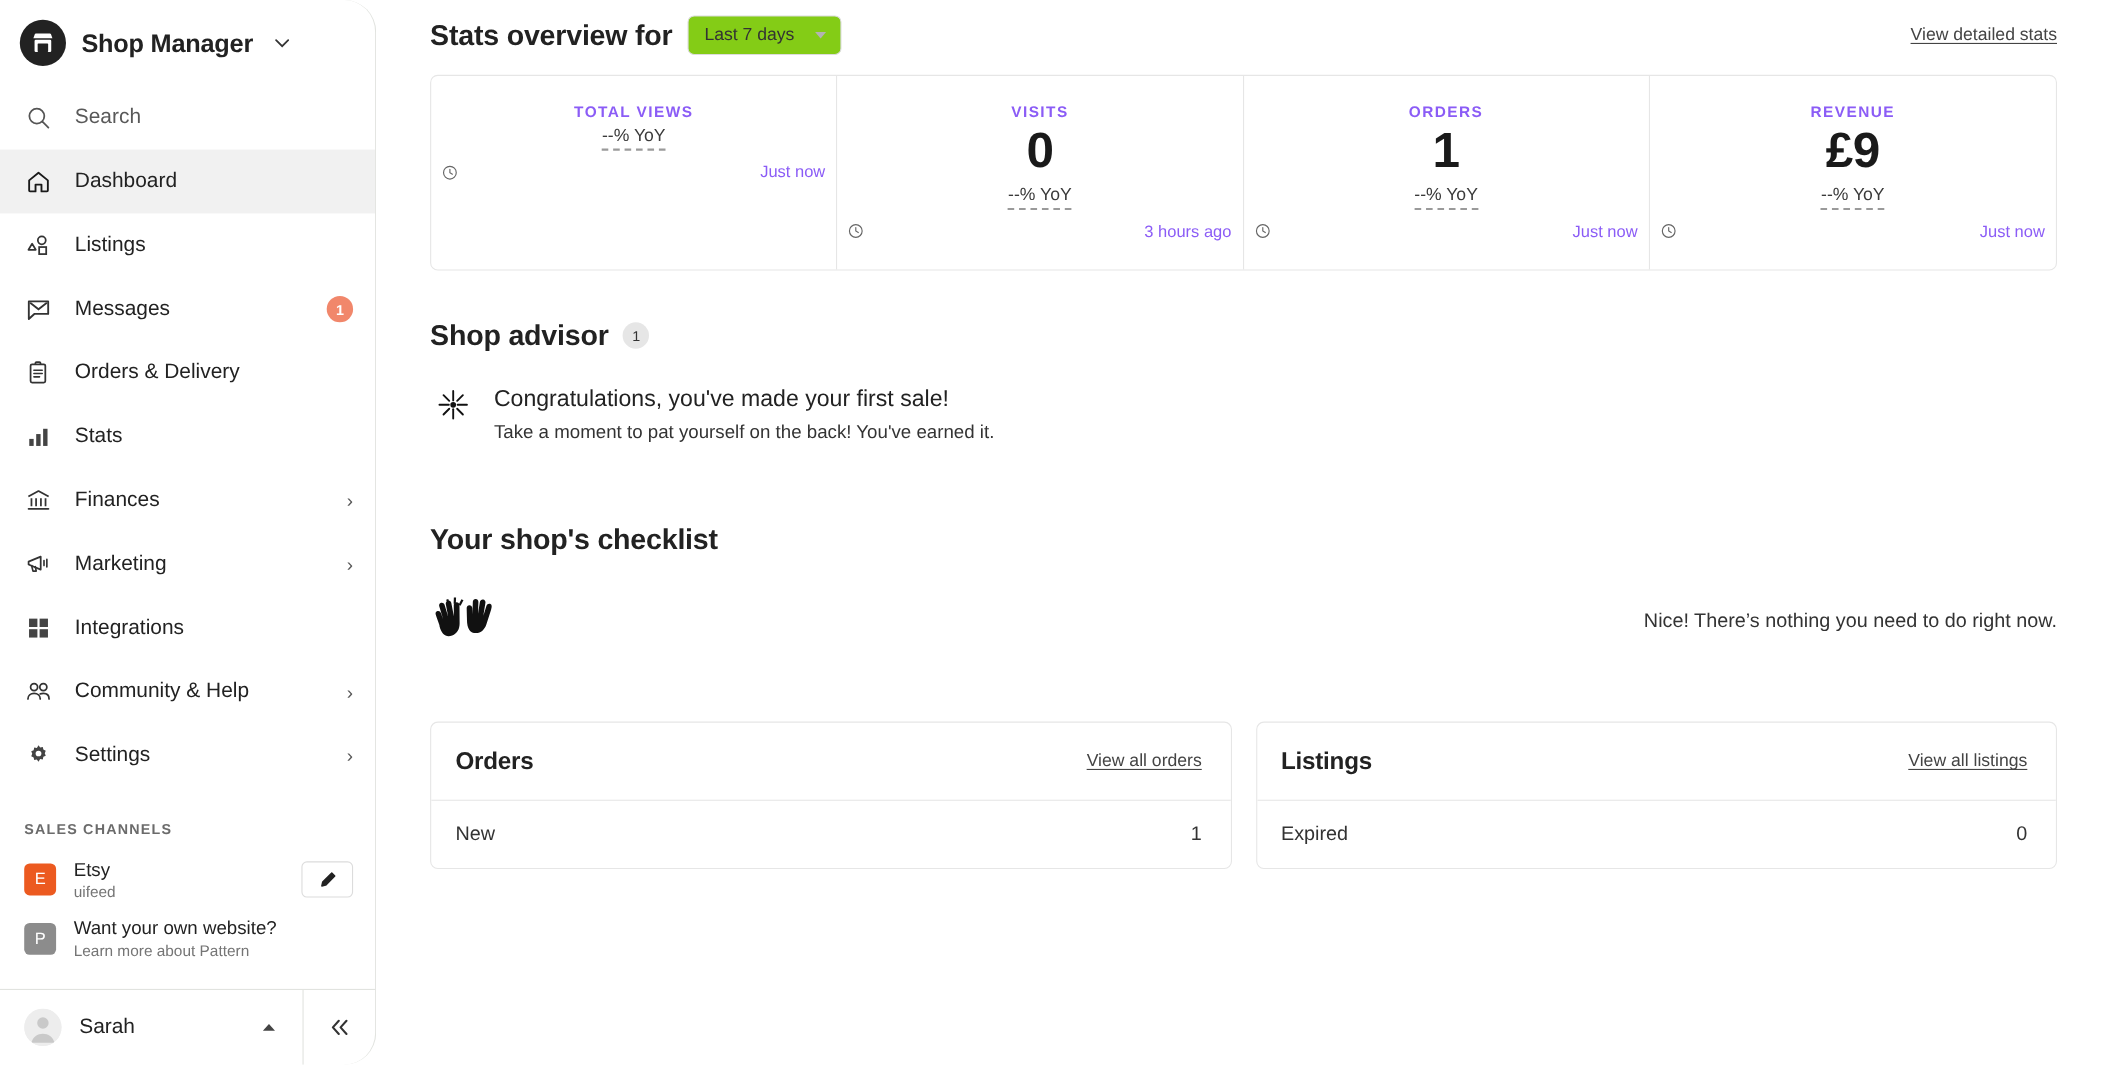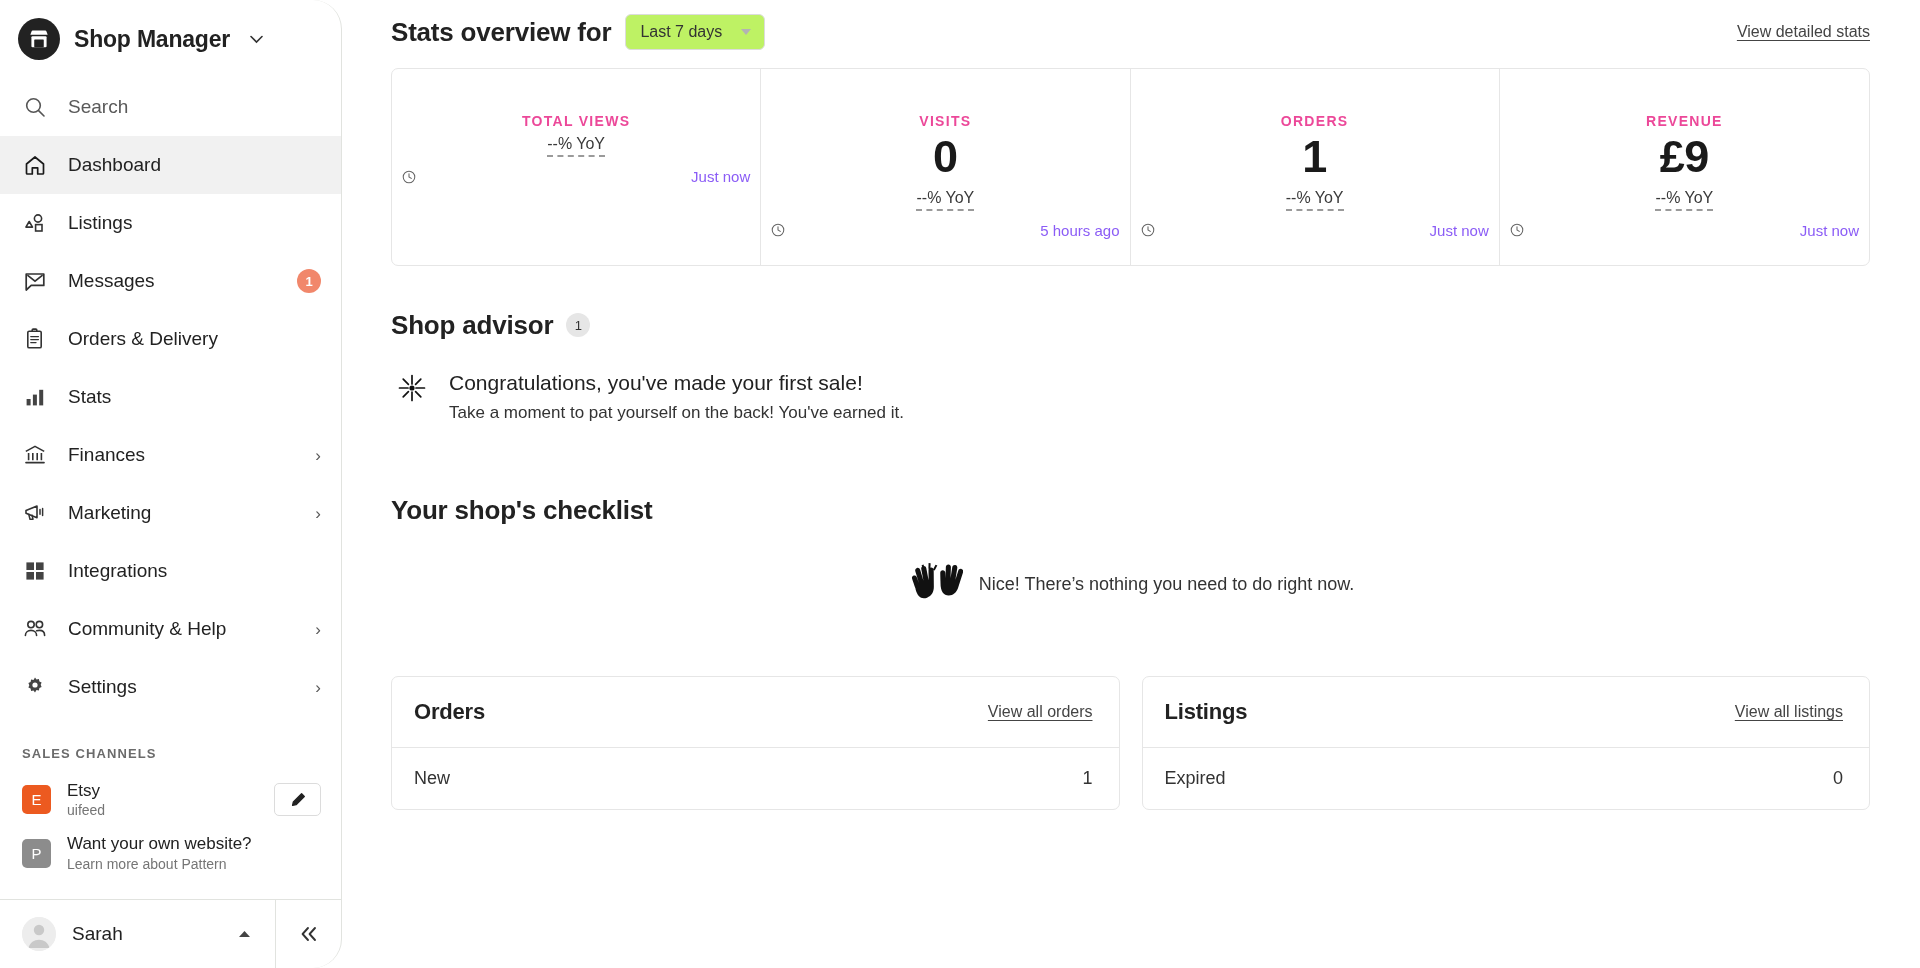--- a/index.html
+++ b/index.html
@@ -92,40 +92,39 @@
 
   .stats-head {
     display: flex; align-items: center; justify-content: space-between;
     padding-top: 14px; padding-bottom: 18px;
   }
   .stats-head-left { display: flex; align-items: center; gap: 14px; }
   .stats-title { font-size: 26px; font-weight: bold; color: #222; letter-spacing: -0.2px; text-align: right; }
   .period-select {
     border: 1px solid #dcdcdc; border-radius: 6px; height: 36px;
     display: flex; align-items: center; gap: 18px; padding: 0 12px 0 14px;
-    font-size: 16px; color: #333; background: #bef264; cursor: pointer;
+    font-size: 16px; color: #333; background: #84cc16; cursor: pointer;
   }
   .sel-caret { color: #b0b0b0; font-size: 11px; }
   .link {
     font-size: 16px; color: #444; text-decoration: underline;
     text-underline-offset: 3px; cursor: pointer; white-space: nowrap;
   }
 
   .stats-grid {
     display: grid; grid-template-columns: repeat(4, 1fr);
     border: 1px solid #e6e6e6; border-radius: 7px; background: #fff;
   }
   .stat-cell {
     padding: 24px 10px 26px; text-align: center; border-right: 1px solid #e6e6e6;
   }
   .stat-cell:last-child { border-right: none; }
   .stat-label {
-    font-size: 14px; font-weight: bold; letter-spacing: 1.3px; color: #ec4899;
+    font-size: 14px; font-weight: bold; letter-spacing: 1.3px; color: #8b5cf6;
     text-transform: uppercase;
-    margin-top: 20px;
   }
   .stat-value { font-size: 45px; font-weight: bold; color: #1a1a1a; line-height: 1.15; margin-top: 2px; letter-spacing: -0.5px; }
   .stat-yoy {
     font-size: 16px; color: #3a3a3a; display: inline-block; margin-top: 6px;
     border-bottom: 2px dashed #9a9a9a; padding-bottom: 2px;
   }
   .stat-time {
     font-size: 15px; color: #8b5cf6; margin-top: 11px;
     display: flex; align-items: center; justify-content: space-between; gap: 18px;
   }
@@ -138,21 +137,21 @@
     color: #333; font-size: 13px; display: flex; align-items: center; justify-content: center; padding: 0 7px;
   }
   .advisor-row { display: flex; gap: 22px; padding-top: 28px; padding-left: 6px; }
   .advisor-icon { width: 30px; height: 30px; flex: 0 0 30px; margin-top: 4px; }
   .advisor-h { font-size: 21px; color: #222; line-height: 1.35; }
   .advisor-p { font-size: 17px; color: #333; margin-top: 4px; line-height: 1.4; }
 
   .checklist { padding-top: 70px; }
   .checklist-title { font-size: 26px; font-weight: bold; color: #222; letter-spacing: -0.2px; }
   .checklist-empty {
-    display: flex; align-items: center; justify-content: center; gap: 16px;
+    display: flex; align-items: center; justify-content: space-between; gap: 16px;
     padding-top: 34px; padding-bottom: 6px;
   }
   .hands-icon { width: 56px; height: 50px; flex: 0 0 56px; }
   .checklist-msg { font-size: 18px; color: #333; }
 
   .panels { display: grid; grid-template-columns: 1fr 1fr; gap: 22px; padding-top: 60px; }
   .panel { border: 1px solid #e6e6e6; border-radius: 7px; background: #fff; overflow: hidden; }
   .panel-head {
     display: flex; align-items: center; justify-content: space-between;
     padding: 22px 26px 22px 22px; border-bottom: 1px solid #e6e6e6;
@@ -401,21 +400,21 @@
           <div class="stat-label">Visits</div>
           <div class="stat-value">0</div>
           <div><span class="stat-yoy">--% YoY</span></div>
           <div class="stat-time">
             <span>
                 <svg width="14" height="14" viewBox="0 0 16 16" fill="none">
                   <circle cx="8" cy="8" r="6.6" stroke="#666" stroke-width="1.2"></circle>
                   <path d="M8 4.4V8l2.6 1.6" stroke="#666" stroke-width="1.2" stroke-linecap="round"></path>
                 </svg>
               </span>
-            <span>5 hours ago</span>
+            <span>3 hours ago</span>
           </div>
         </div>
         <div class="stat-cell">
           <div class="stat-label">Orders</div>
           <div class="stat-value">1</div>
           <div><span class="stat-yoy">--% YoY</span></div>
           <div class="stat-time">
             <span>
                 <svg width="14" height="14" viewBox="0 0 16 16" fill="none">
                   <circle cx="8" cy="8" r="6.6" stroke="#666" stroke-width="1.2"></circle>

